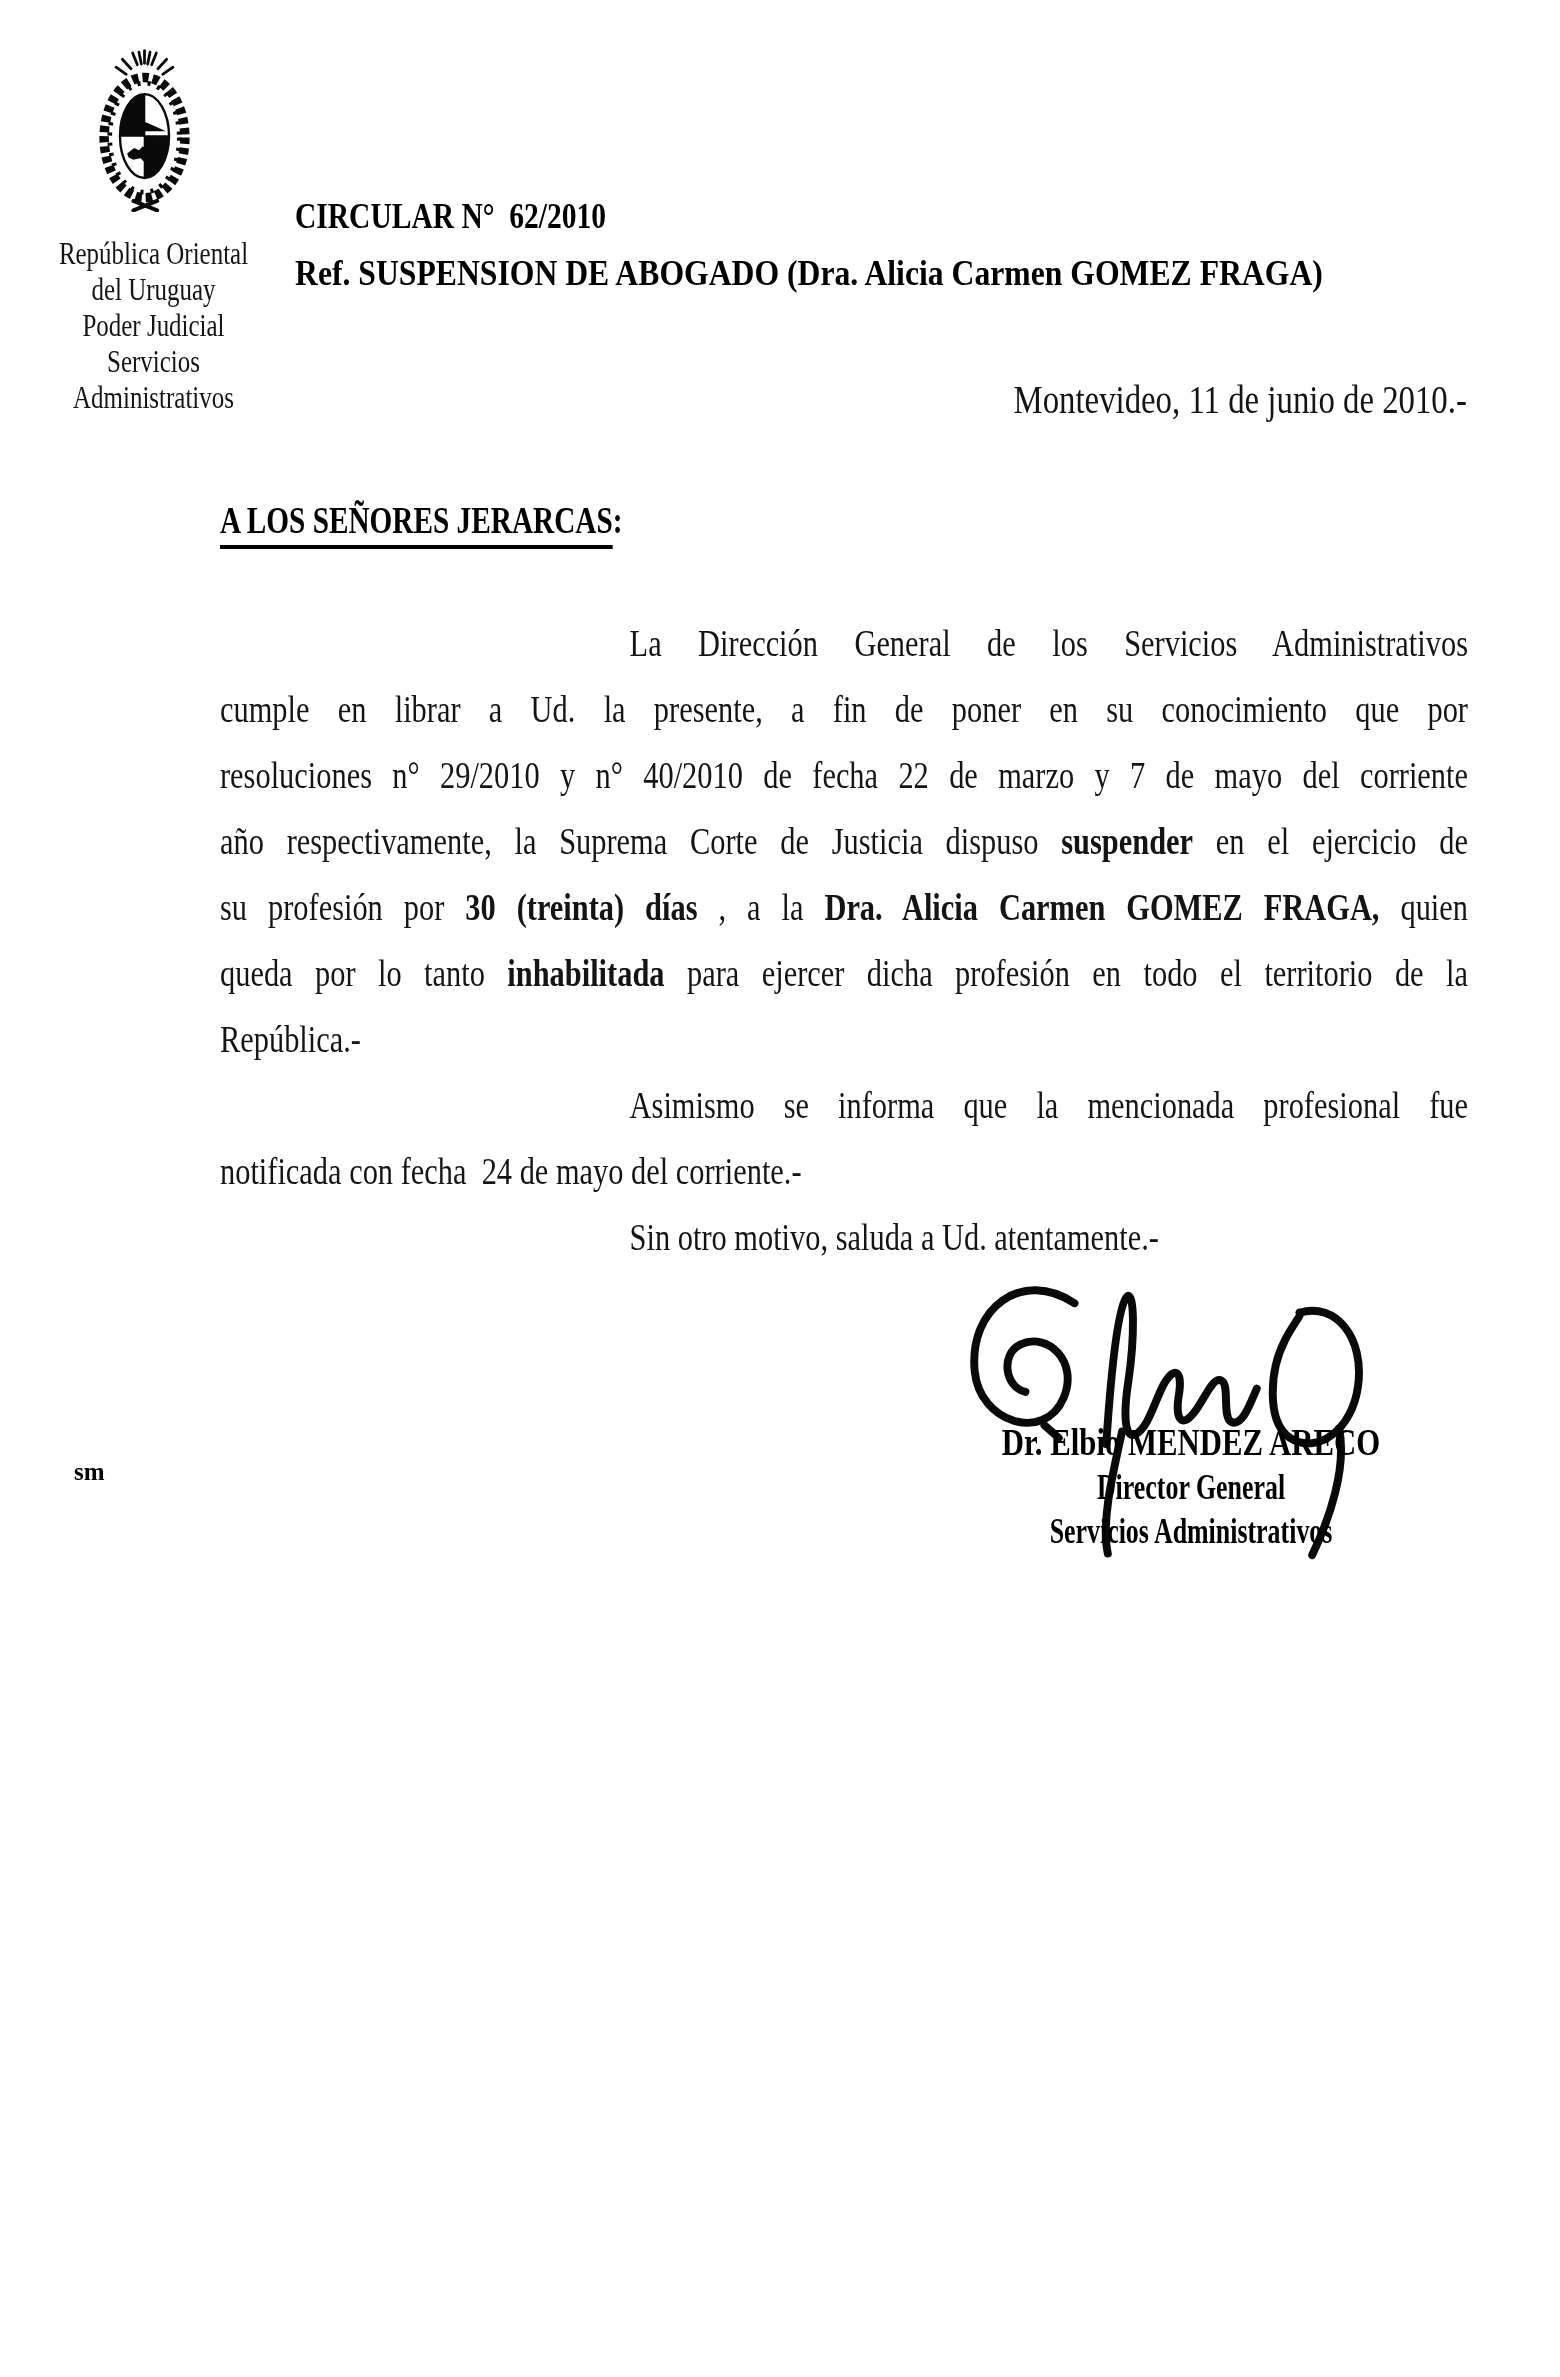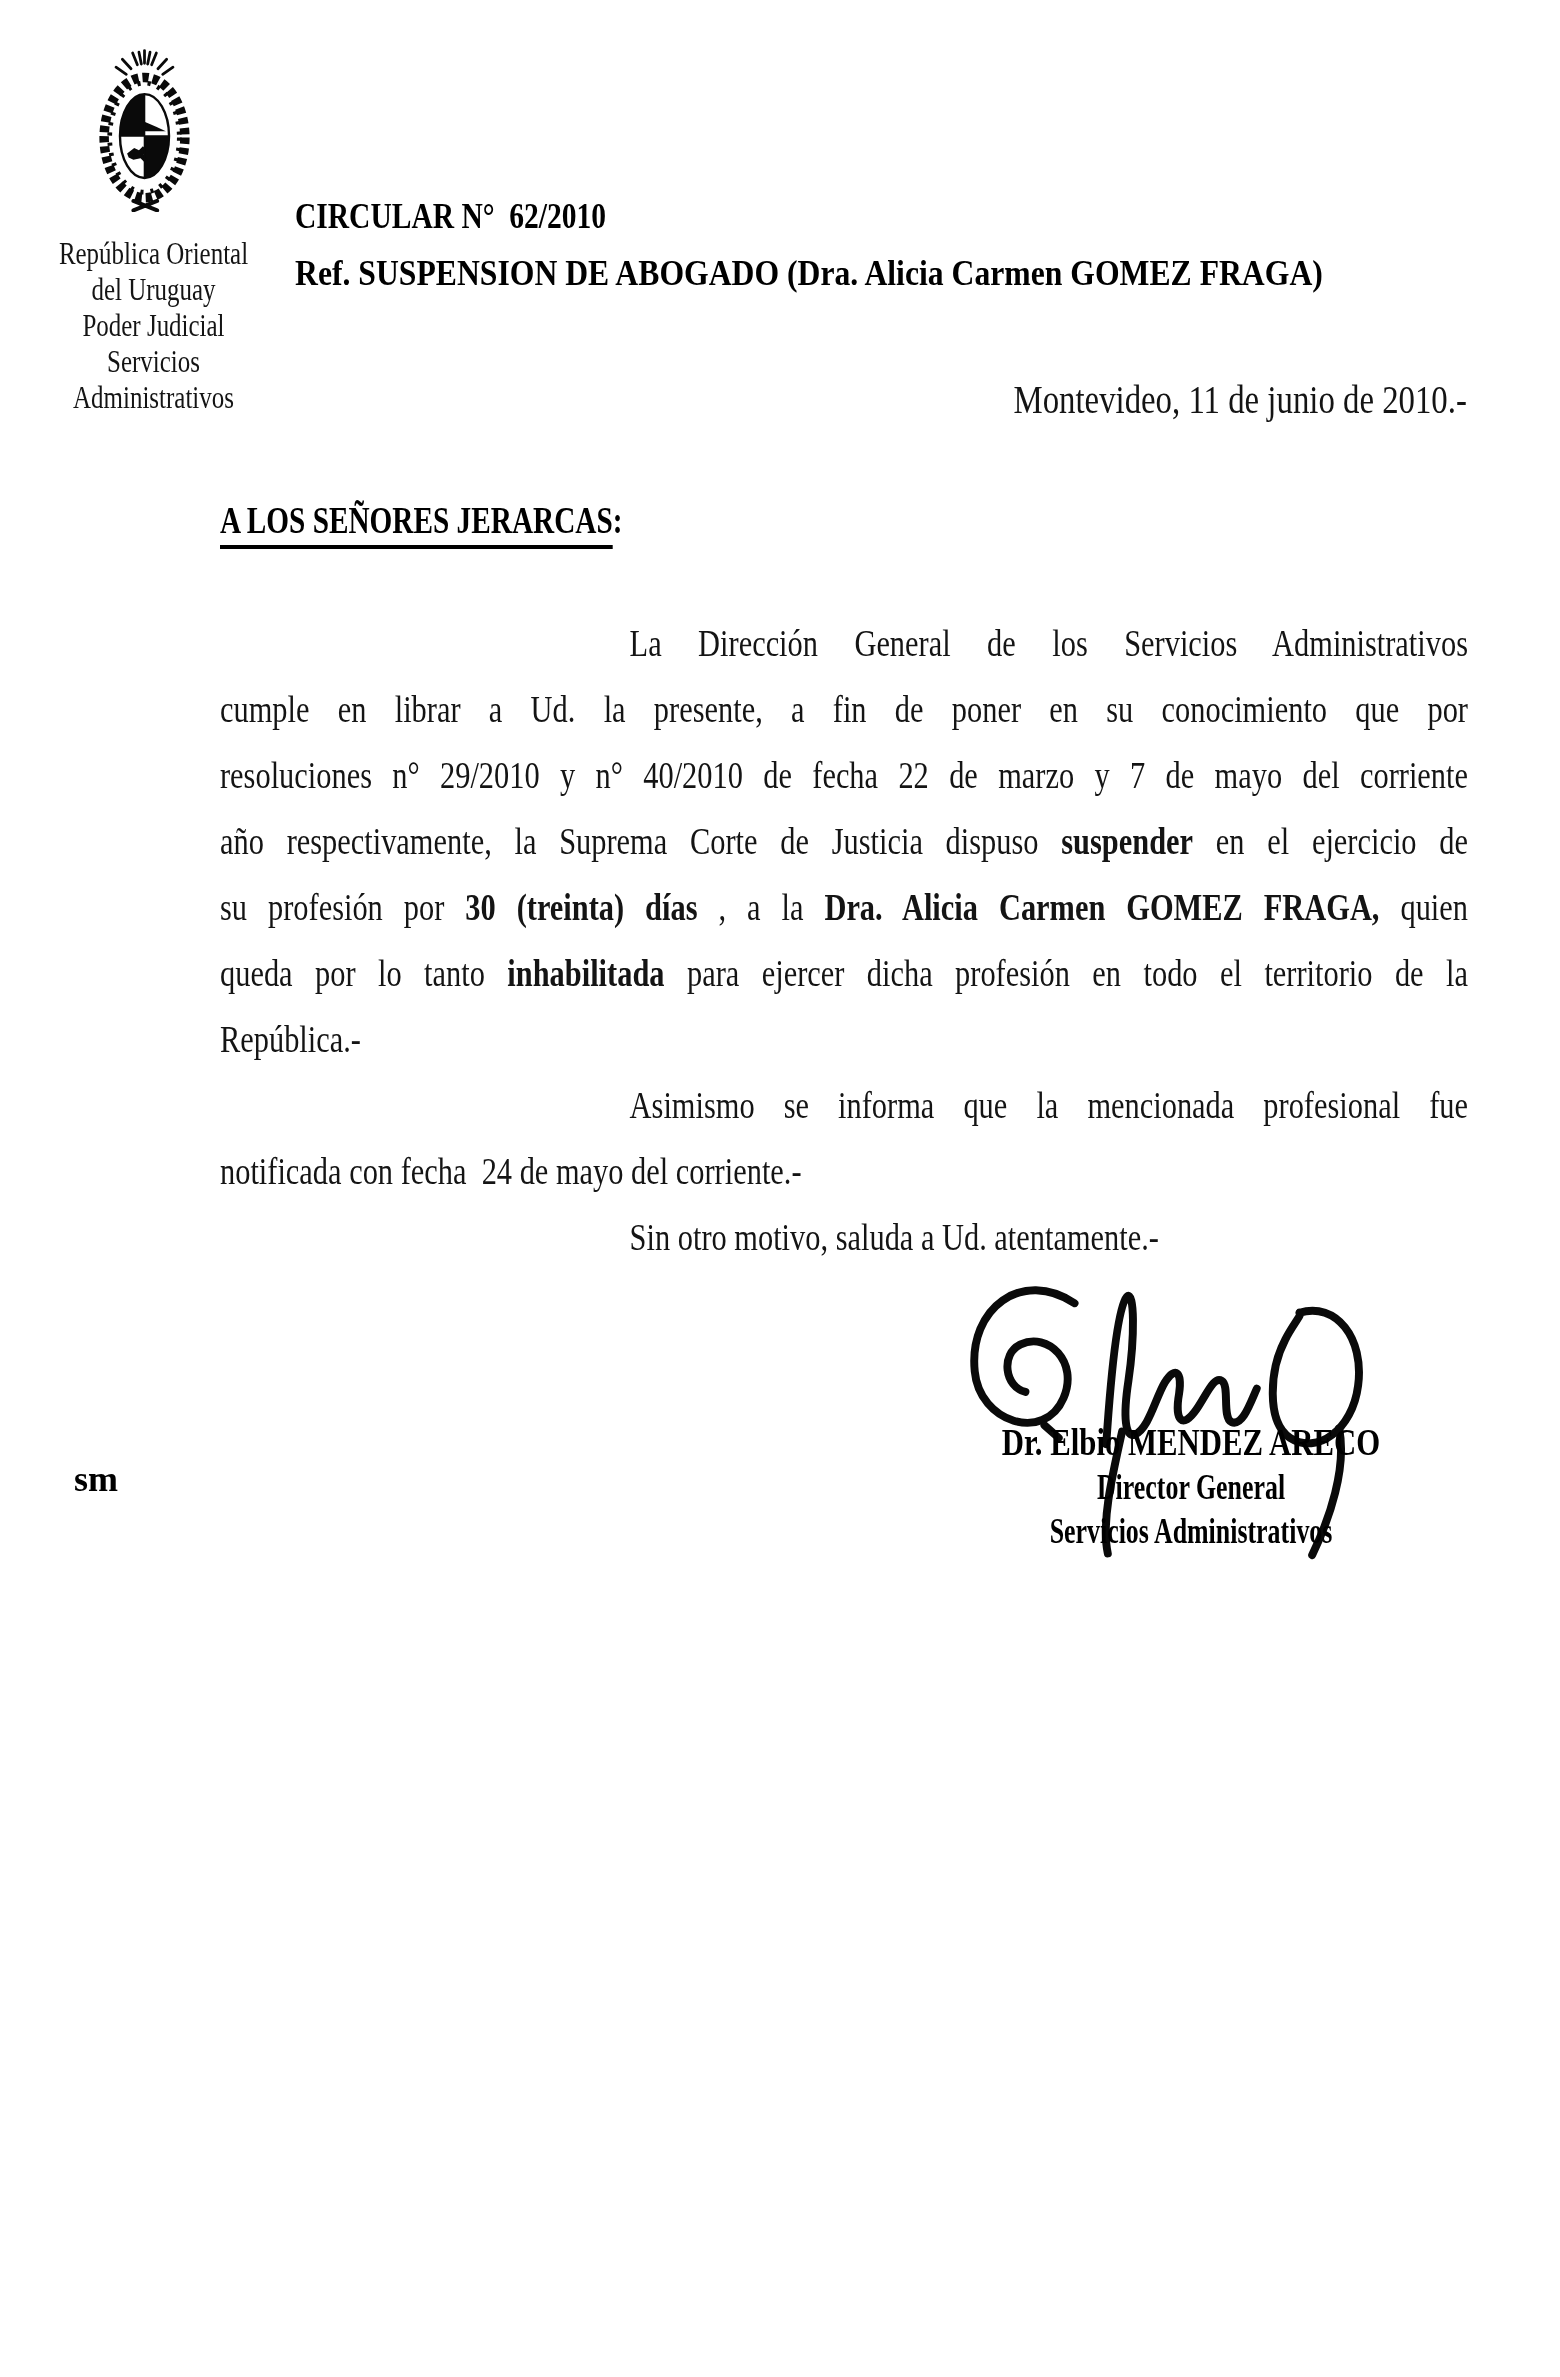--- a/index.html
+++ b/index.html
@@ -64,21 +64,21 @@
     font-size:35px; font-weight:bold; color:#000;
     transform:scaleX(0.74); transform-origin:50% 0; white-space:pre;
   }
   .sig-office {
     left:874px; top:1512px; width:634px; text-align:center;
     font-size:35px; font-weight:bold; color:#000;
     transform:scaleX(0.74); transform-origin:50% 0; white-space:pre;
   }
 
   .initials {
-    left:74px; top:1458px; font-size:36px; font-weight:bold; color:#000;
+    left:74px; top:1458px; font-size:25px; font-weight:bold; color:#000;
   }
 
   .emblem { left:89px; top:49px; width:111px; height:163px; }
   .scrawl { left:927px; top:1262px; width:444px; height:301px; pointer-events:none; }
 </style>
 </head>
 <body>
 
 <div class="page">
 

